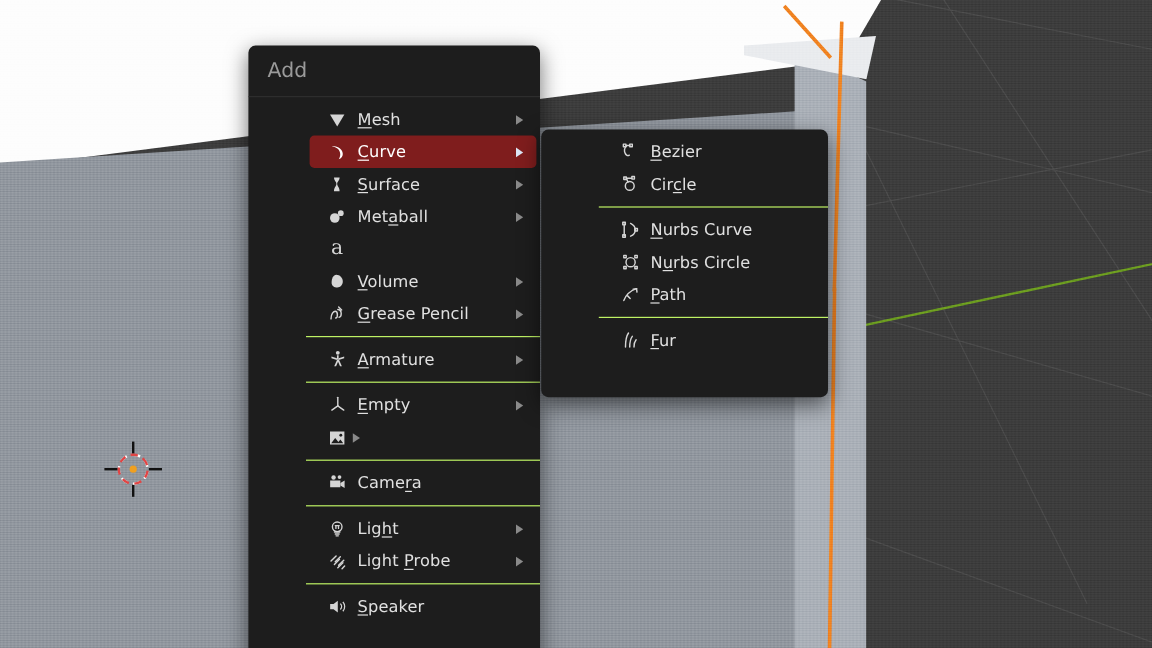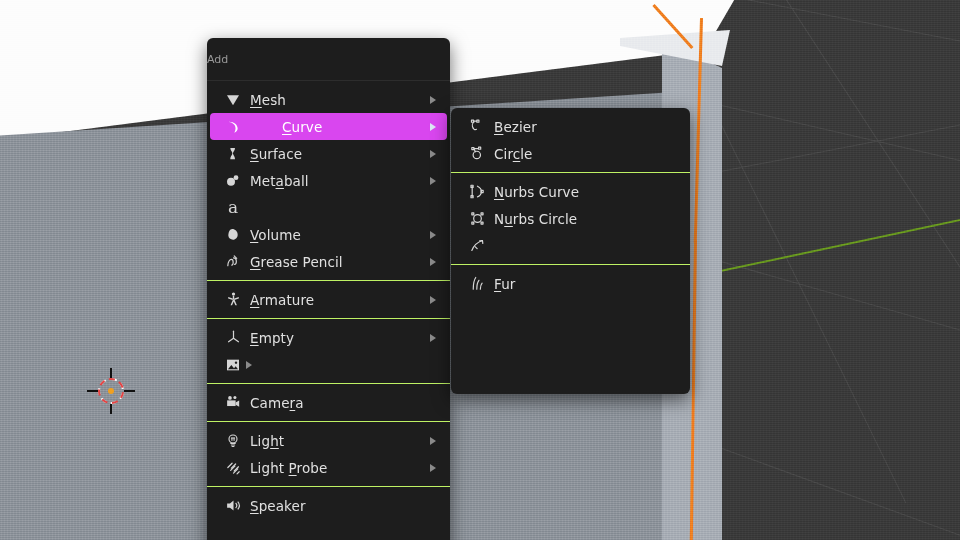--- a/index.html
+++ b/index.html
@@ -74,34 +74,34 @@
   #cursor3d .t-lf{left:-6px;top:17px;width:11px;height:2px;}
   #cursor3d .t-rt{left:31px;top:17px;width:11px;height:2px;}
 
   
   .menu{
     position:absolute;background:#1d1d1d;border-radius:6px;
     box-shadow:0 6px 18px rgba(0,0,0,.55);
     color:#e4e4e4;font-size:13.5px;overflow:hidden;
   }
   #menu-add{left:207px;top:38px;width:243px;height:520px;}
-  #menu-curve{left:451px;top:108px;width:239px;height:286px;}
+  #menu-curve{left:451px;top:108px;width:239px;height:223px;}
 
   .menu-title{
-    height:43px;line-height:43px;color:#9a9a9a;font-size:11px;
+    height:43px;line-height:43px;padding-left:16px;color:#9a9a9a;font-size:17px;
     border-bottom:1px solid #2d2d2d;box-sizing:border-box;
   }
-  .group{padding:5px 0;}
+  .group{padding:5px 0;margin-left:48px;}
   .group + .group{border-top:1px solid #bef264;}
 
   .item{
     display:flex;align-items:center;height:27px;padding:0 8px 0 10px;
     margin:0 3px;border-radius:4px;position:relative;box-sizing:border-box;
   }
-  .item.sel{background:#d946ef;gap:32px;}
+  .item.sel{background:#7f1d1d;}
   .item .ico{
     width:26px;min-width:26px;height:20px;display:flex;align-items:center;
     justify-content:center;color:#d5d5d5;
   }
   .item.sel .ico{color:#ffffff;}
   .item .lbl{
     flex:1;color:#e0e0e0;white-space:nowrap;letter-spacing:.1px;font-size:13.5px;
     padding-left:4px;
   }
   .item.sel .lbl{color:#ffffff;}
@@ -371,20 +371,21 @@
         </div>
         <div class="item">
           <span class="ico">
             <svg width="17" height="17" viewBox="0 0 24 24" fill="none" stroke="currentColor" stroke-width="1.7" stroke-linecap="round" stroke-linejoin="round">
               <path d="M4 19c3-8 9-12 15-14"></path>
               <path d="M19 5l0.5 4"></path>
               <path d="M19 5l-4 0.6"></path>
               <path d="M8.5 13.5l3 3"></path>
             </svg>
           </span>
+          <span class="lbl"><span class="u">P</span>ath</span>
         </div>
       </div>
       <div class="group">
         <div class="item">
           <span class="ico">
             <svg width="17" height="17" viewBox="0 0 24 24" fill="none" stroke="currentColor" stroke-width="1.7" stroke-linecap="round" stroke-linejoin="round">
               <path d="M6 20C6 13 7 7 9.5 3.5"></path>
               <path d="M11 20c0-6 1-10 3-12.5"></path>
               <path d="M16 20c0-4 0.8-6.5 2.5-8.5"></path>
             </svg>

